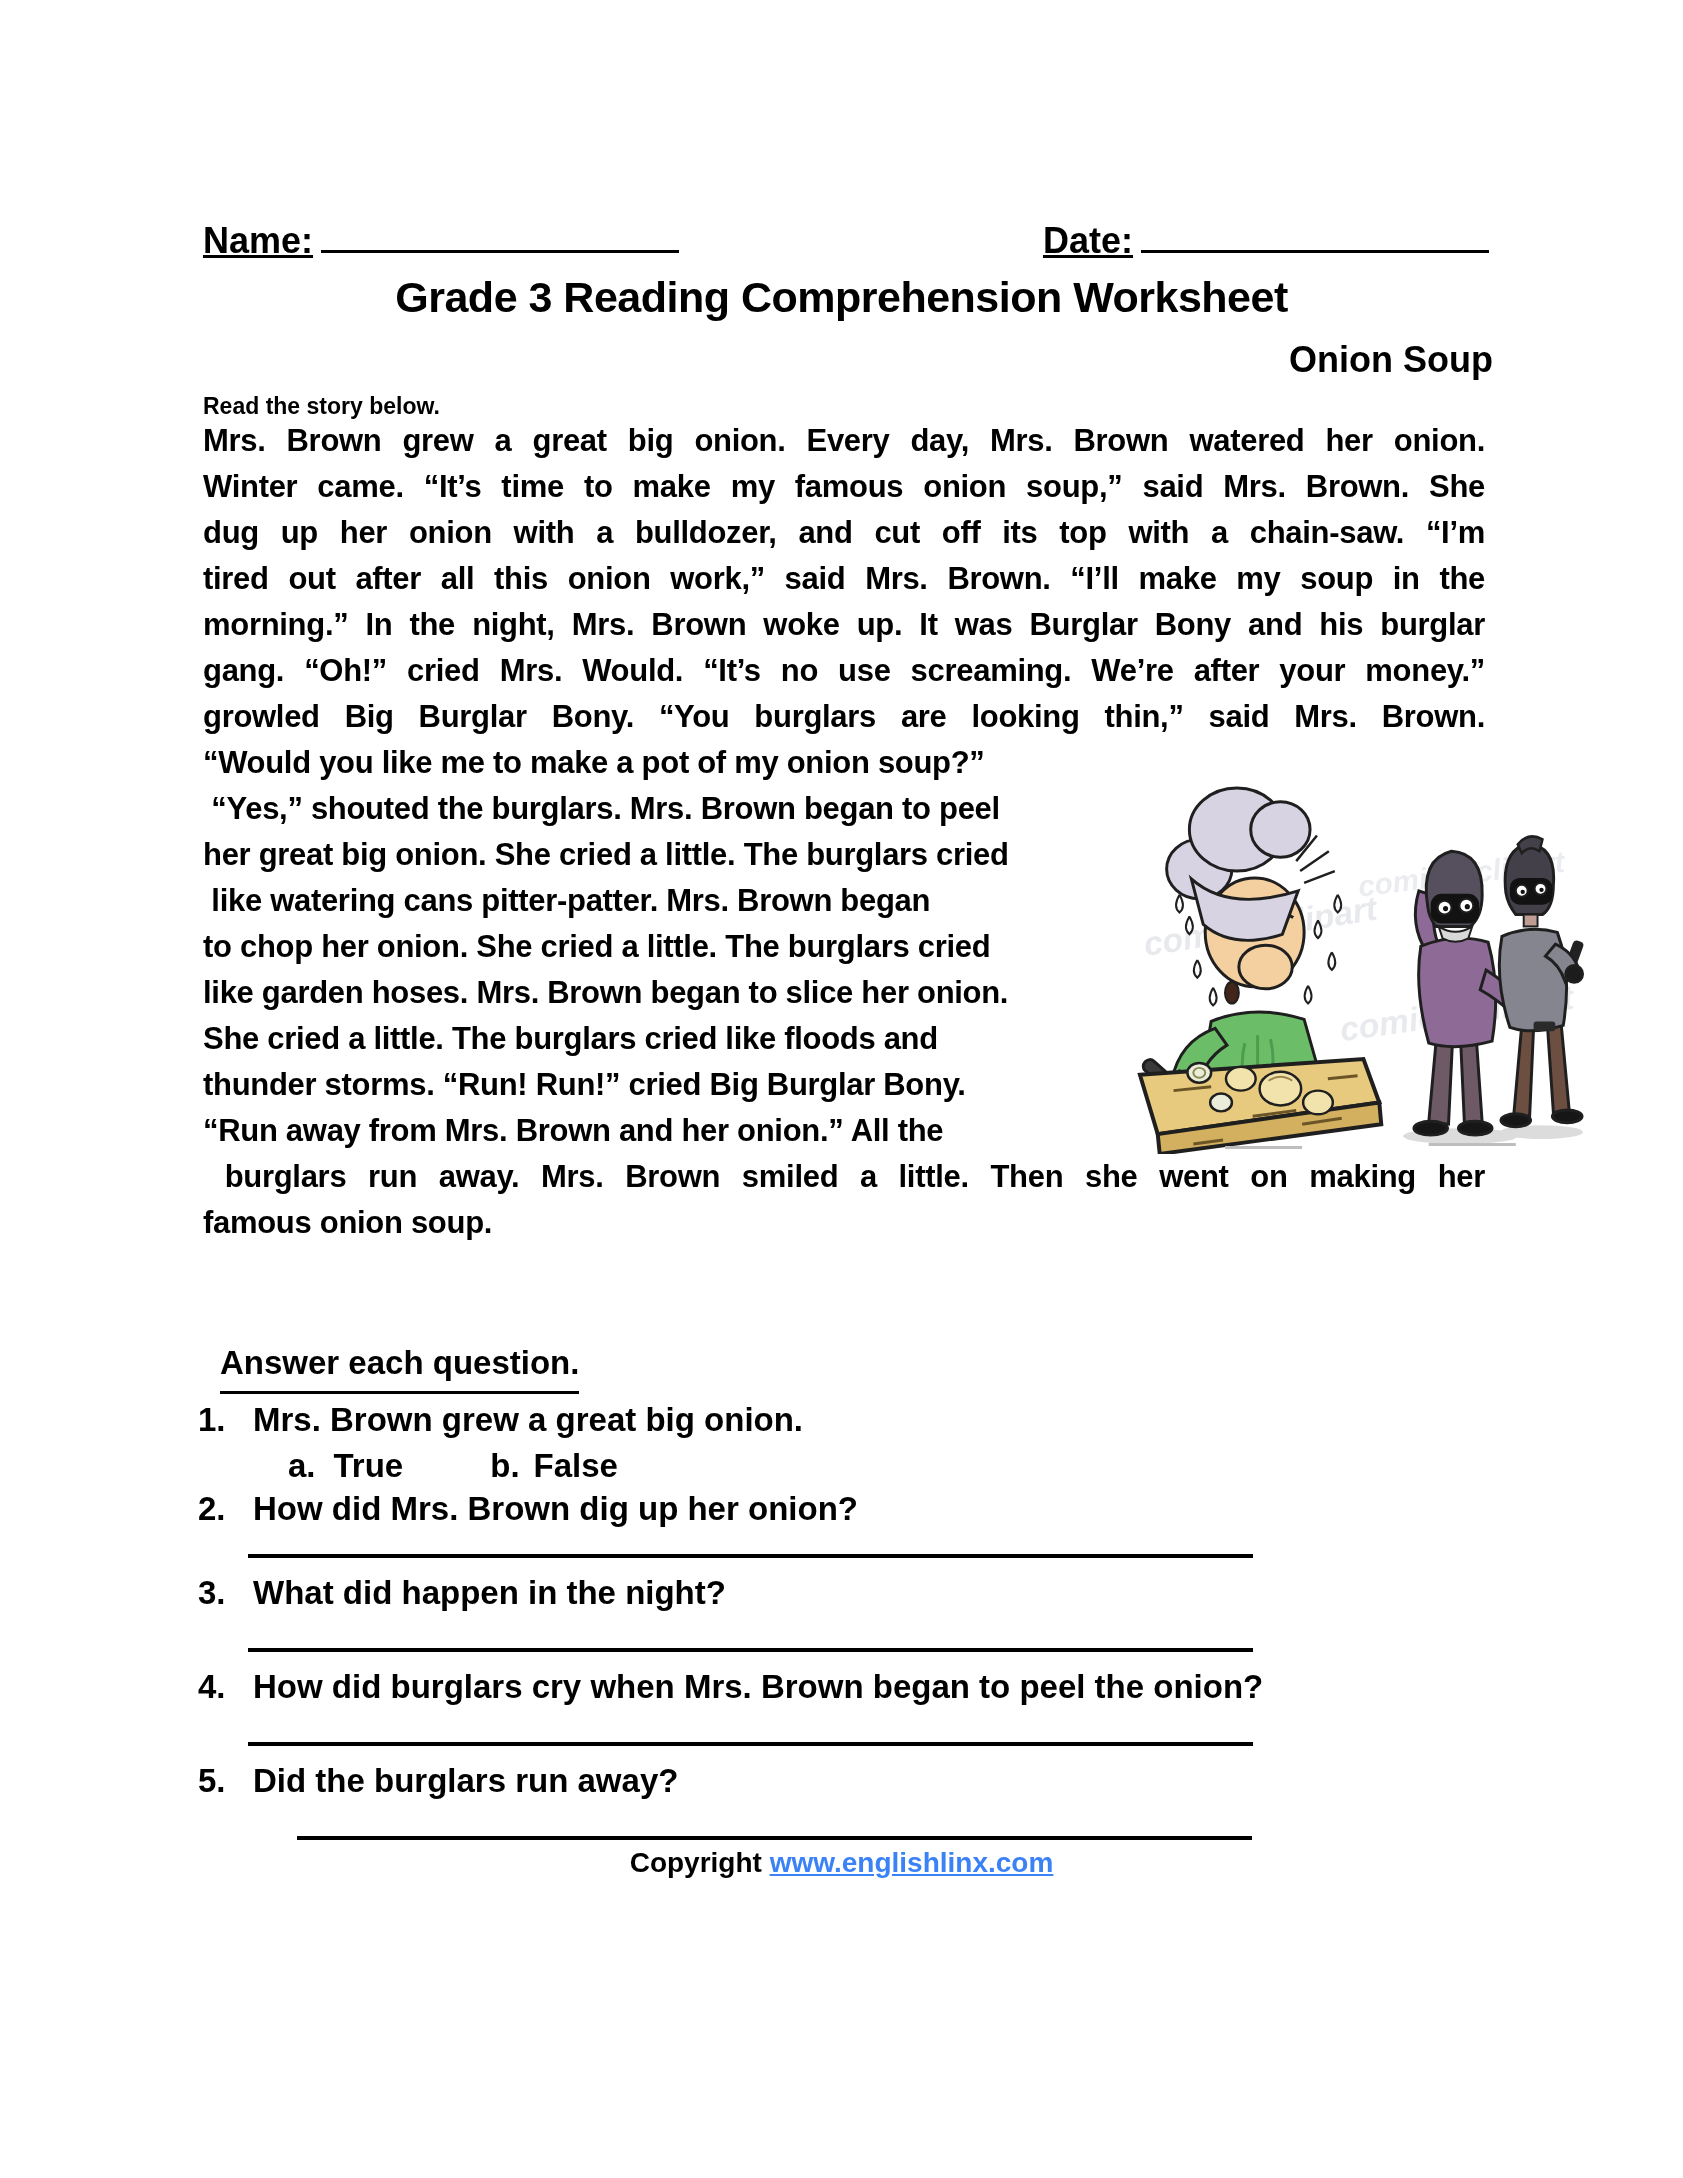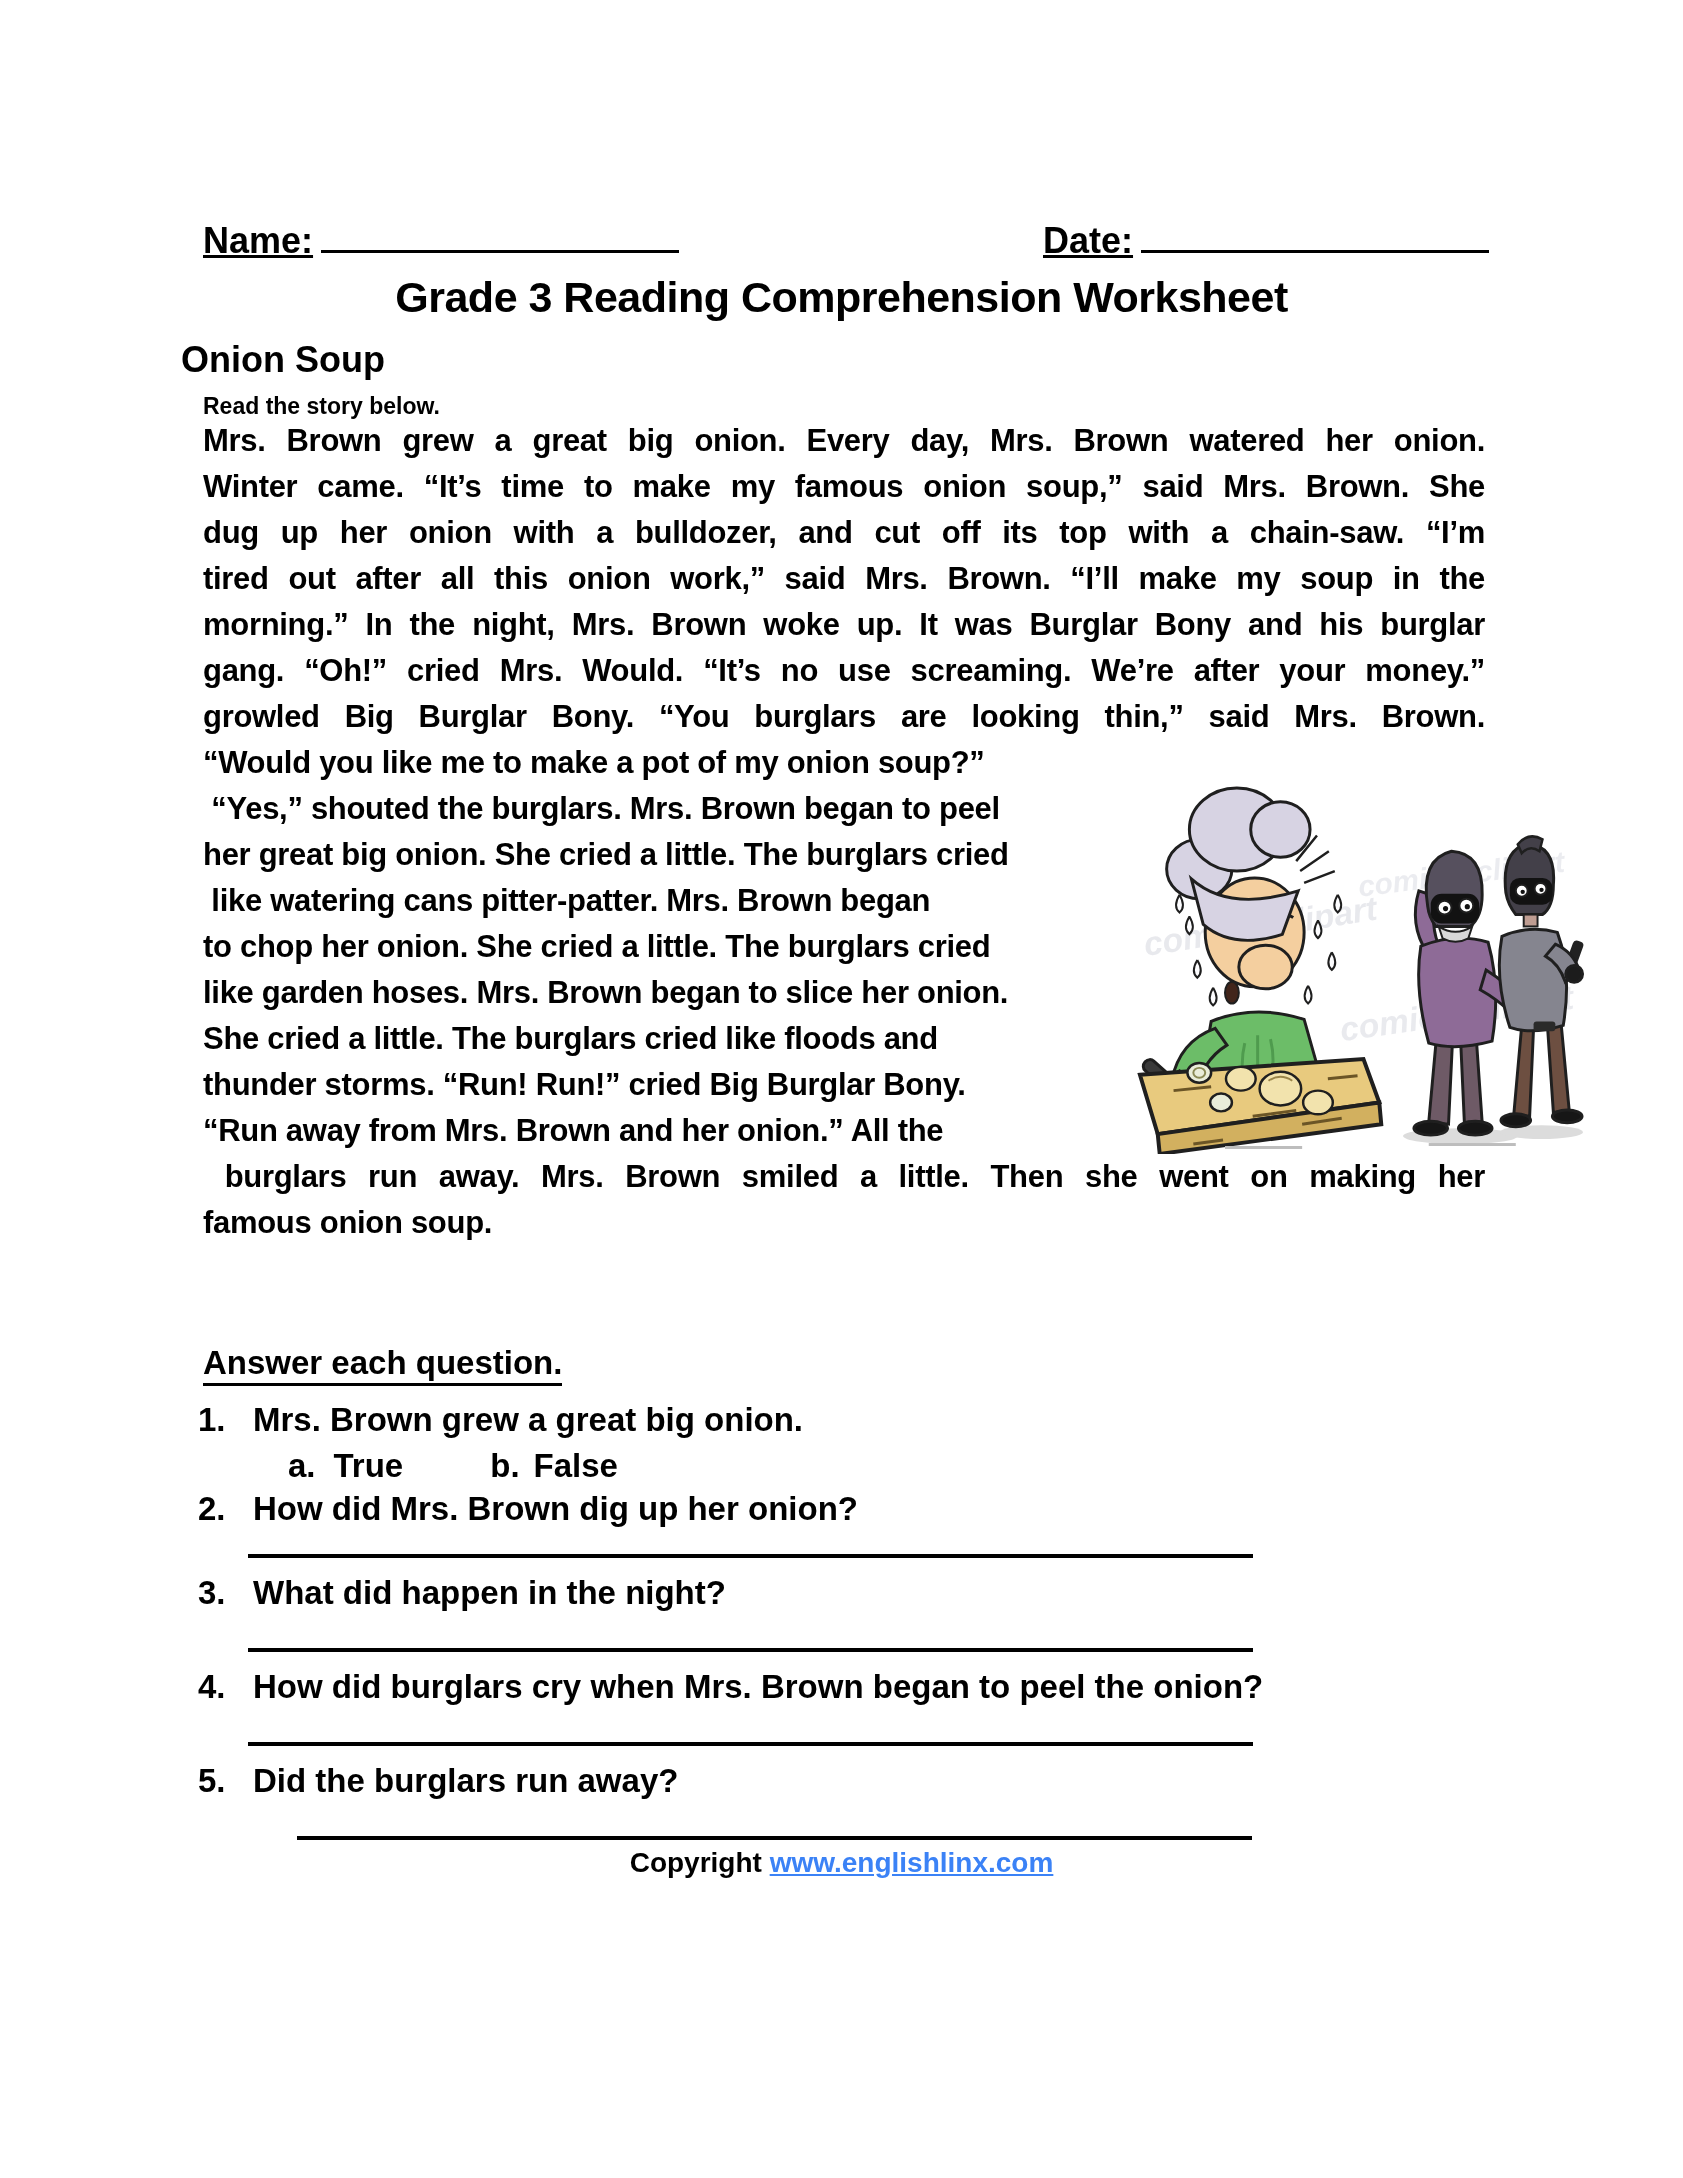--- a/index.html
+++ b/index.html
@@ -17,34 +17,34 @@
   #dateblock { left:1043px; }
   .blank {
     display:inline-block; height:1em; vertical-align:baseline;
     border-bottom:3px solid #000; margin-left:8px;
   }
   .name-blank { width:358px; }
   .date-blank { width:348px; }
 
   
   .title { left:198px; top:273px; width:1287px; text-align:center; font-size:43px; letter-spacing:-0.5px; }
-  .subtitle { left:181px; top:339px; width:1287px; text-align:left; font-size:36px; }
+  .subtitle { left:206px; top:339px; width:1287px; text-align:right; font-size:36px; }
   .instruction { left:203px; top:393px; font-size:23px; }
 
   
   .story { left:203px; top:418px; width:1282px; font-size:31px; line-height:46px; letter-spacing:-0.3px; }
   .sline { white-space:pre-wrap; height:46px; }
   .just { text-align:justify; text-align-last:justify; }
 
   
   .illus { left:1134px; top:776px; width:453px; height:378px; }
   .wm { font-style:italic; font-weight:700; }
 
   
-  .q-head { left:203px; top:1344px; font-size:33px; border-bottom:3px solid #000; padding-bottom:1px; }
+  .q-head { left:220px; top:1344px; font-size:33px; border-bottom:3px solid #000; padding-bottom:9px; }
   .q { left:198px; font-size:33px; display:flex; white-space:pre-wrap; }
   .qnum { width:55px; flex:0 0 auto; }
   #q1 { top:1401px; } #q2 { top:1490px; } #q3 { top:1574px; } #q4 { top:1668px; } #q5 { top:1762px; }
   .opts { left:288px; top:1447px; font-size:33px; white-space:nowrap; }
   .opt-a-label { margin-right:18px; }
   .opt-a-text  { margin-right:87px; }
   .opt-b-label { margin-right:14px; }
   .ansline { border-top:4px solid #000; height:0; }
   #ans1 { left:248px; top:1554px; width:1005px; }
   #ans2 { left:248px; top:1648px; width:1005px; }

